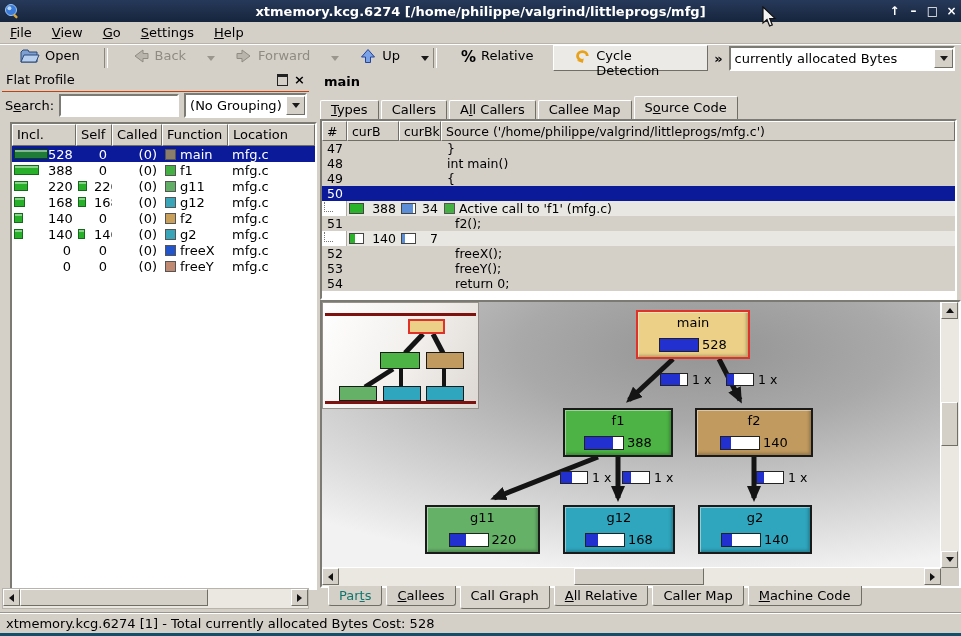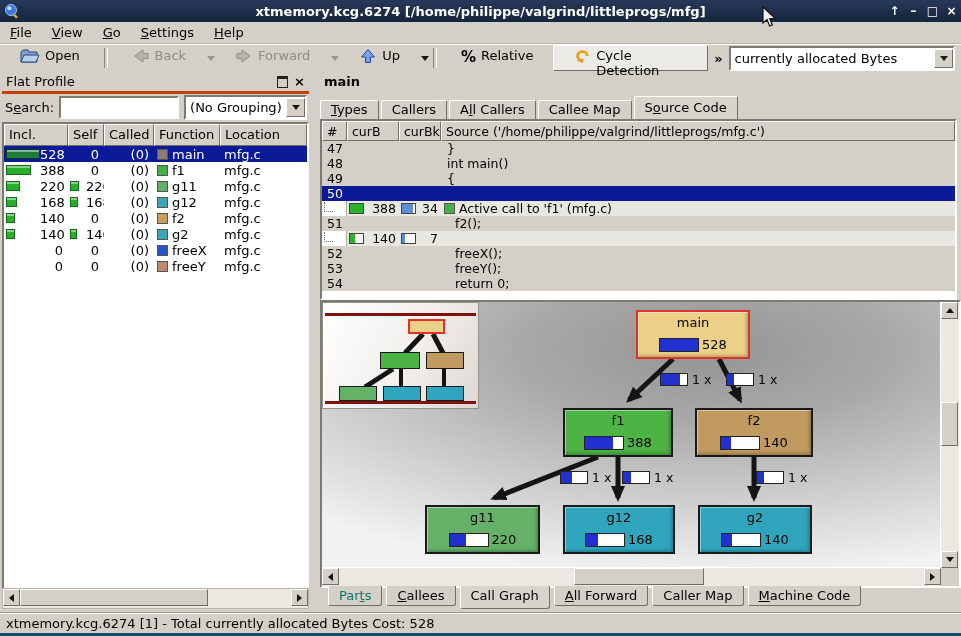--- a/index.html
+++ b/index.html
@@ -30,28 +30,28 @@
   .toggled{background:#eceae6;border:1px solid;border-color:#fff #6f6f66 #6f6f66 #fff}
   .pct-glyph{font-size:15px;font-weight:bold}
   .chev{margin-left:auto;font-weight:bold;padding:0 6px}
   .combo{display:flex;height:21px;background:#fff;border:2px solid;border-color:#7b7b73 #ffffff #ffffff #7b7b73;align-items:center}
   .combo .cval{flex:1;padding:0 4px;white-space:nowrap;overflow:hidden}
   .combo .cbtn{width:17px;height:17px;background:#d4d0c8;border:1px solid;border-color:#fff #6f6f66 #6f6f66 #fff;
     display:flex;align-items:center;justify-content:center}
   .metric-combo{width:250px;margin-right:6px}
   
   .left-dock{left:2px;top:72px;width:307px;height:538px}
-  .dock-titlebar{height:19px;display:flex;align-items:center;padding:0 4px;border-bottom:3px solid #c2410c}
+  .dock-titlebar{height:19px;display:flex;align-items:flex-start;padding:0 4px;border-bottom:1px solid #c2410c}
   .dock-icons{margin-left:auto;display:flex;gap:6px;align-items:center}
   .float-ic{width:9px;height:8px;border:1px solid #222;border-top:3px solid #222}
   .searchrow{height:27px;display:flex;align-items:center;gap:5px;padding:0 3px}
   .searchrow input{width:112px;height:17px;border:2px solid;border-color:#7b7b73 #ffffff #ffffff #7b7b73;
     font-family:inherit;font-size:13px;background:#fff}
   .group-combo{width:124px}
-  .fp-frame{left:0;top:50px;width:303px;height:464px;background:#fff;border:2px solid;
+  .fp-frame{left:8px;top:50px;width:303px;height:464px;background:#fff;border:2px solid;
     border-color:#7b7b73 #ffffff #ffffff #7b7b73;overflow:hidden}
   .fp-head{display:flex;height:22px;background:#d4d0c8}
   .hcell{border:1px solid;border-color:#ffffff #6f6f66 #6f6f66 #ffffff;padding:2px 0 0 4px;
     box-sizing:border-box;white-space:nowrap;overflow:hidden}
   .c-incl{width:64px}.c-self{width:36px}.c-called{width:50px}.c-fn{width:66px}.c-loc{flex:1}
   .fp-row{display:flex;height:16px;align-items:center}
   .fp-row .c{display:flex;align-items:center;box-sizing:border-box;height:16px;overflow:hidden}
   .num{margin-left:auto;padding-right:5px}
   .hbar{position:relative;height:10px;margin-left:2px;flex:0 0 34px;display:flex}
   .hfill{display:block;height:10px;background:#28b02b;border:1px solid #14691b;box-sizing:border-box;
@@ -662,21 +662,21 @@
           <span class="tri-rt"></span>
         </span>
     </div>
     <div class="sb-corner"></div>
   </div>
 
   <div class="abs btabs">
     <span class="btab disabled"><span>Par</span><span class="ak">t</span><span>s</span></span>
     <span class="btab"><span></span><span class="ak">C</span><span>allees</span></span>
     <span class="btab active"><span>Call Graph</span><span class="ak"></span><span></span></span>
-    <span class="btab"><span></span><span class="ak">A</span><span>ll Forward</span></span>
+    <span class="btab"><span></span><span class="ak">A</span><span>ll Relative</span></span>
     <span class="btab"><span>Caller Map</span><span class="ak"></span><span></span></span>
     <span class="btab"><span></span><span class="ak">M</span><span>achine Code</span></span>
   </div>
 </div>
 
 <div class="abs statusbar">
   <span>xtmemory.kcg.6274 [1] - Total currently allocated Bytes Cost: 528</span>
 </div>
 <div class="abs bstrip"></div>
 

